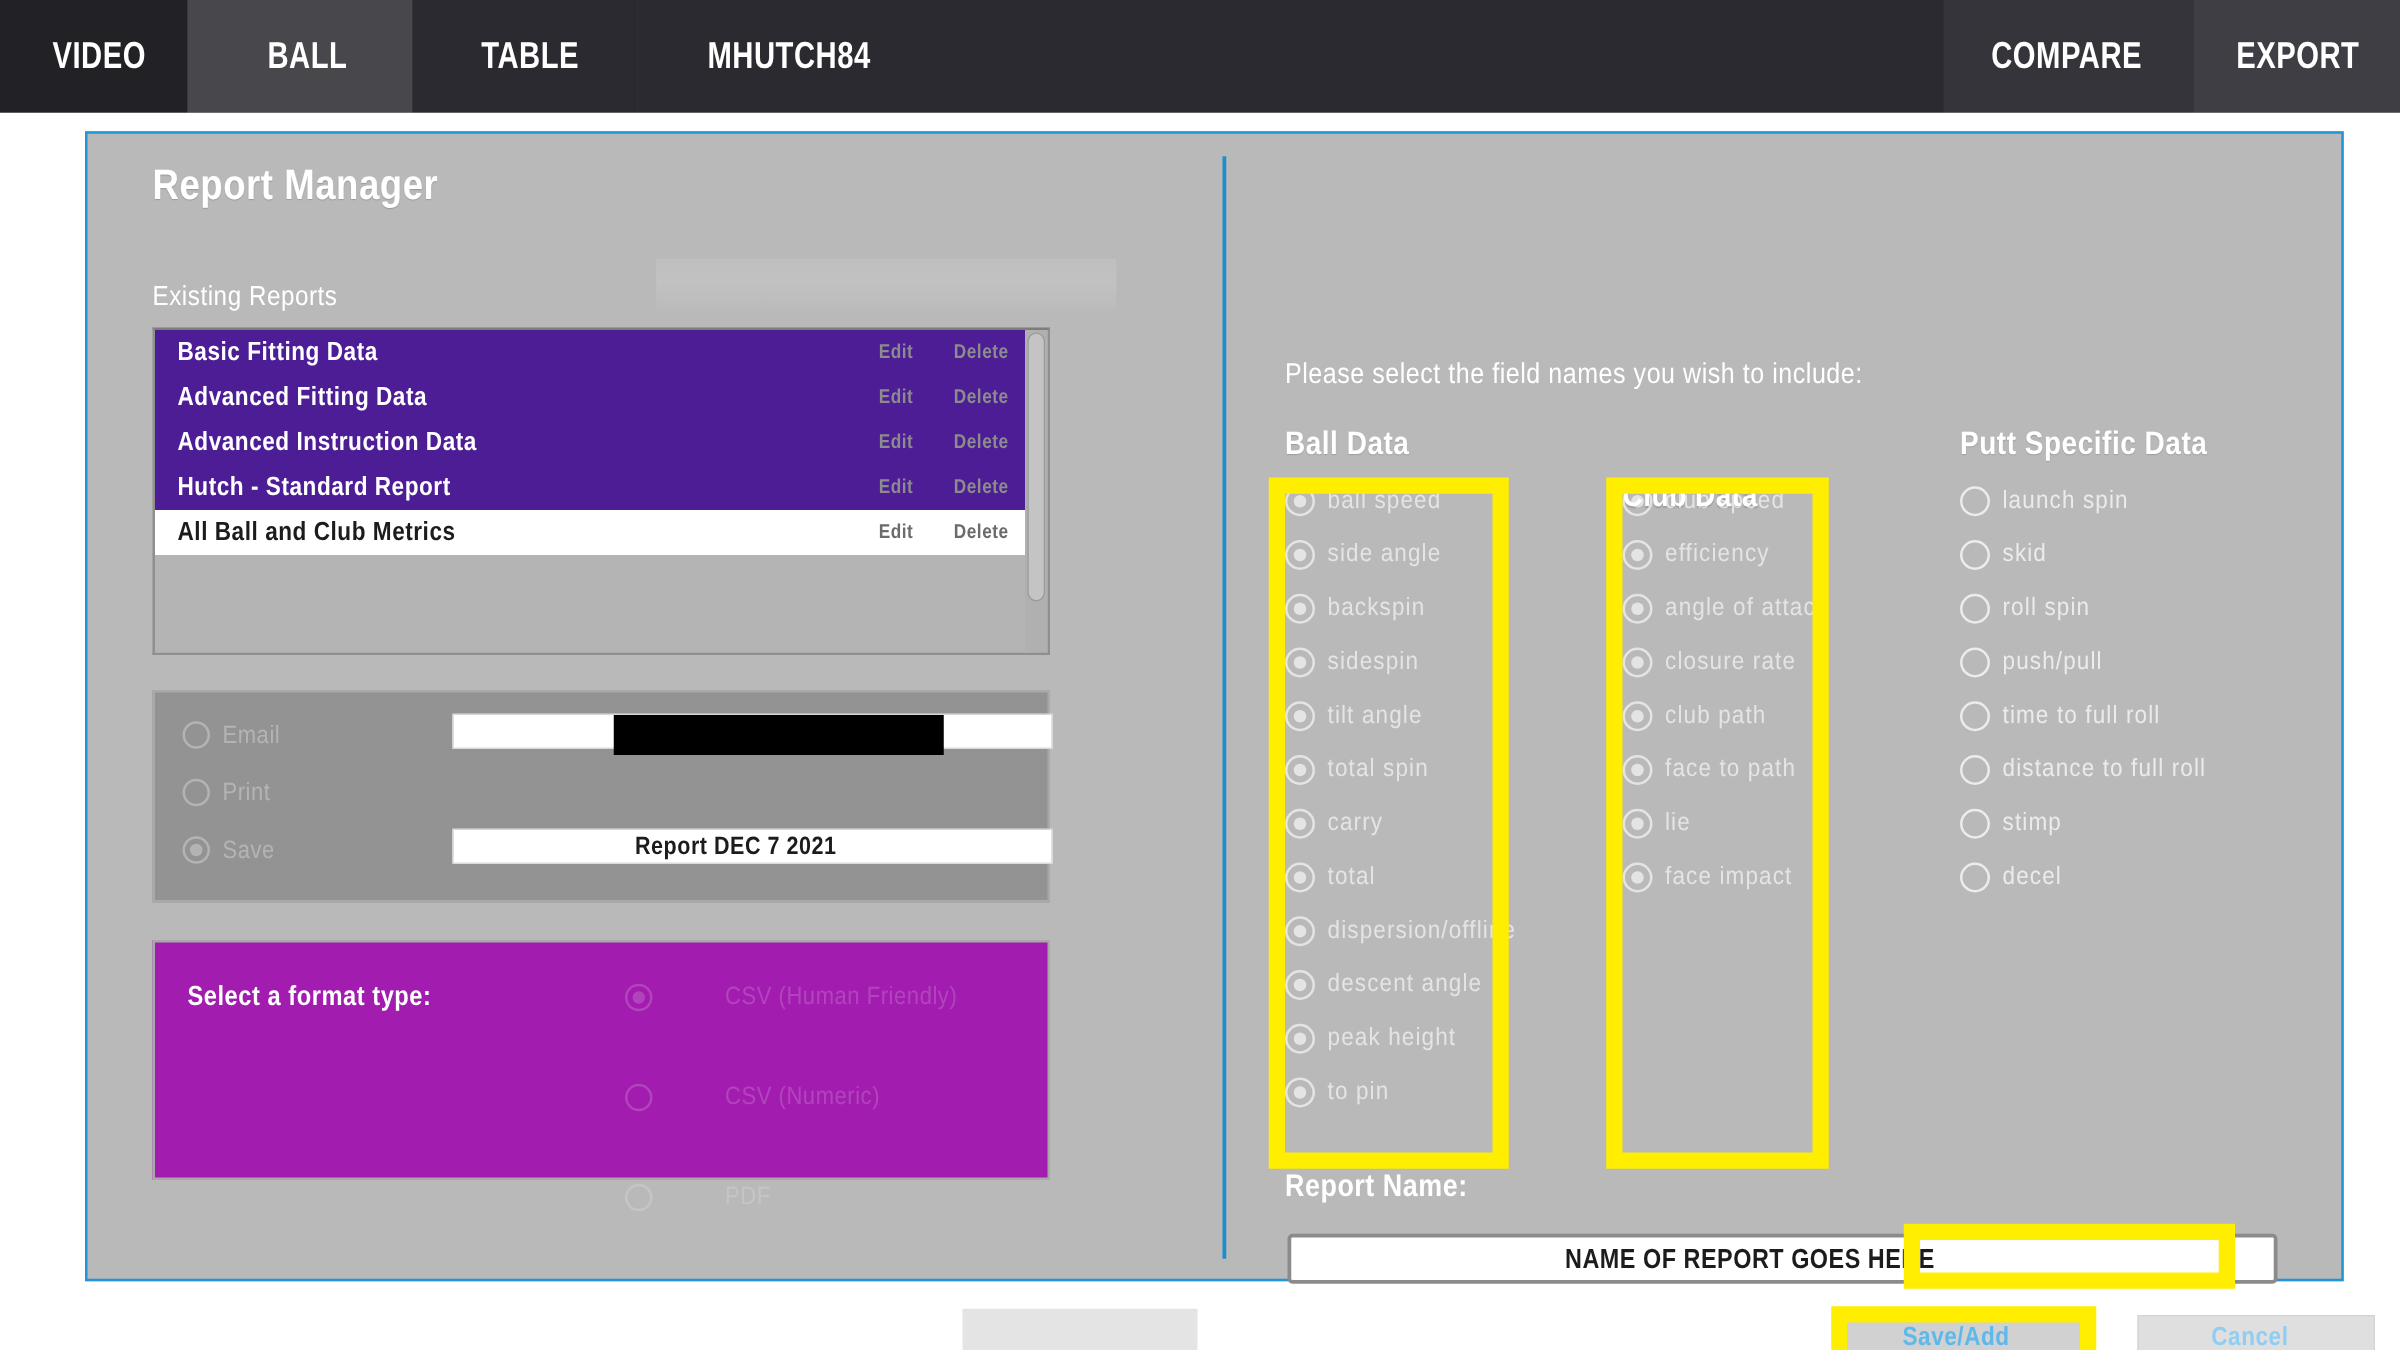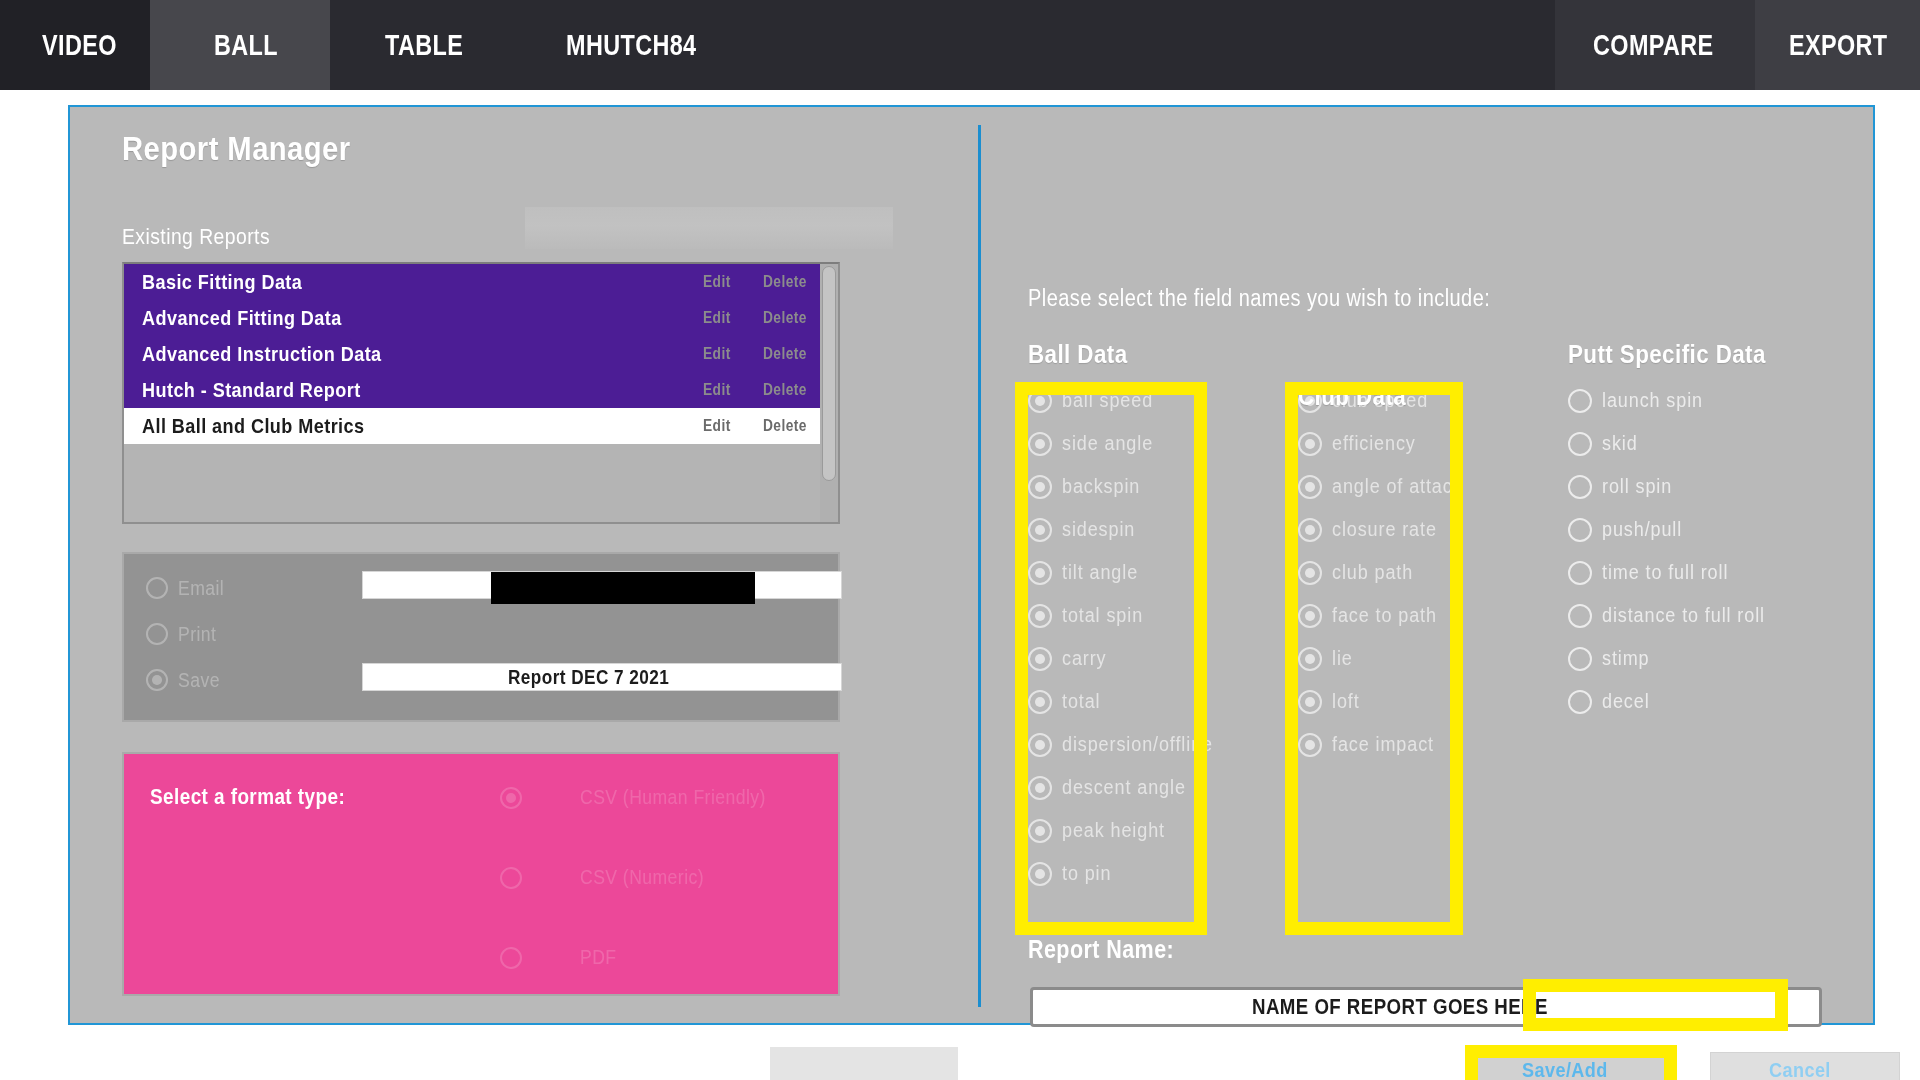--- a/index.html
+++ b/index.html
@@ -189,22 +189,22 @@
   #dv-email-redaction {
     position: absolute; left: 128px; top: 0;
     width: 264px; height: 32px;
     background: #000000;
   }
   #dv-save-field { top: 5px; }
 
   
   #format-group {
     position: absolute; left: 52px; top: 645px;
-    width: 718px; height: 244px;
-    background: #ec4899;
+    width: 718px; height: 192px;
+    background: #a21caf;
     border: 2px solid #a9a9a9;
   }
   #format-label {
     position: absolute; left: 26px; top: 30px;
     color: #ffffff; font-size: 22px; font-weight: 700;
   }
   #format-label .cond { transform: scaleX(0.86); }
   .fmt-opt {
     position: absolute; left: 376px;
     display: flex; align-items: flex-end;
@@ -530,24 +530,20 @@
       <div class="field-row">
         <span class="radio on"></span>
         <span class="field-label"><span class="cond">face to path</span></span>
       </div>
       <div class="field-row">
         <span class="radio on"></span>
         <span class="field-label"><span class="cond">lie</span></span>
       </div>
       <div class="field-row">
         <span class="radio on"></span>
-        <span class="field-label"><span class="cond">loft</span></span>
-      </div>
-      <div class="field-row">
-        <span class="radio on"></span>
         <span class="field-label"><span class="cond">face impact</span></span>
       </div>
     </div>
   <div class="field-col" id="col-putt">
       <div class="field-row">
         <span class="radio"></span>
         <span class="field-label"><span class="cond">launch spin</span></span>
       </div>
       <div class="field-row">
         <span class="radio"></span>

